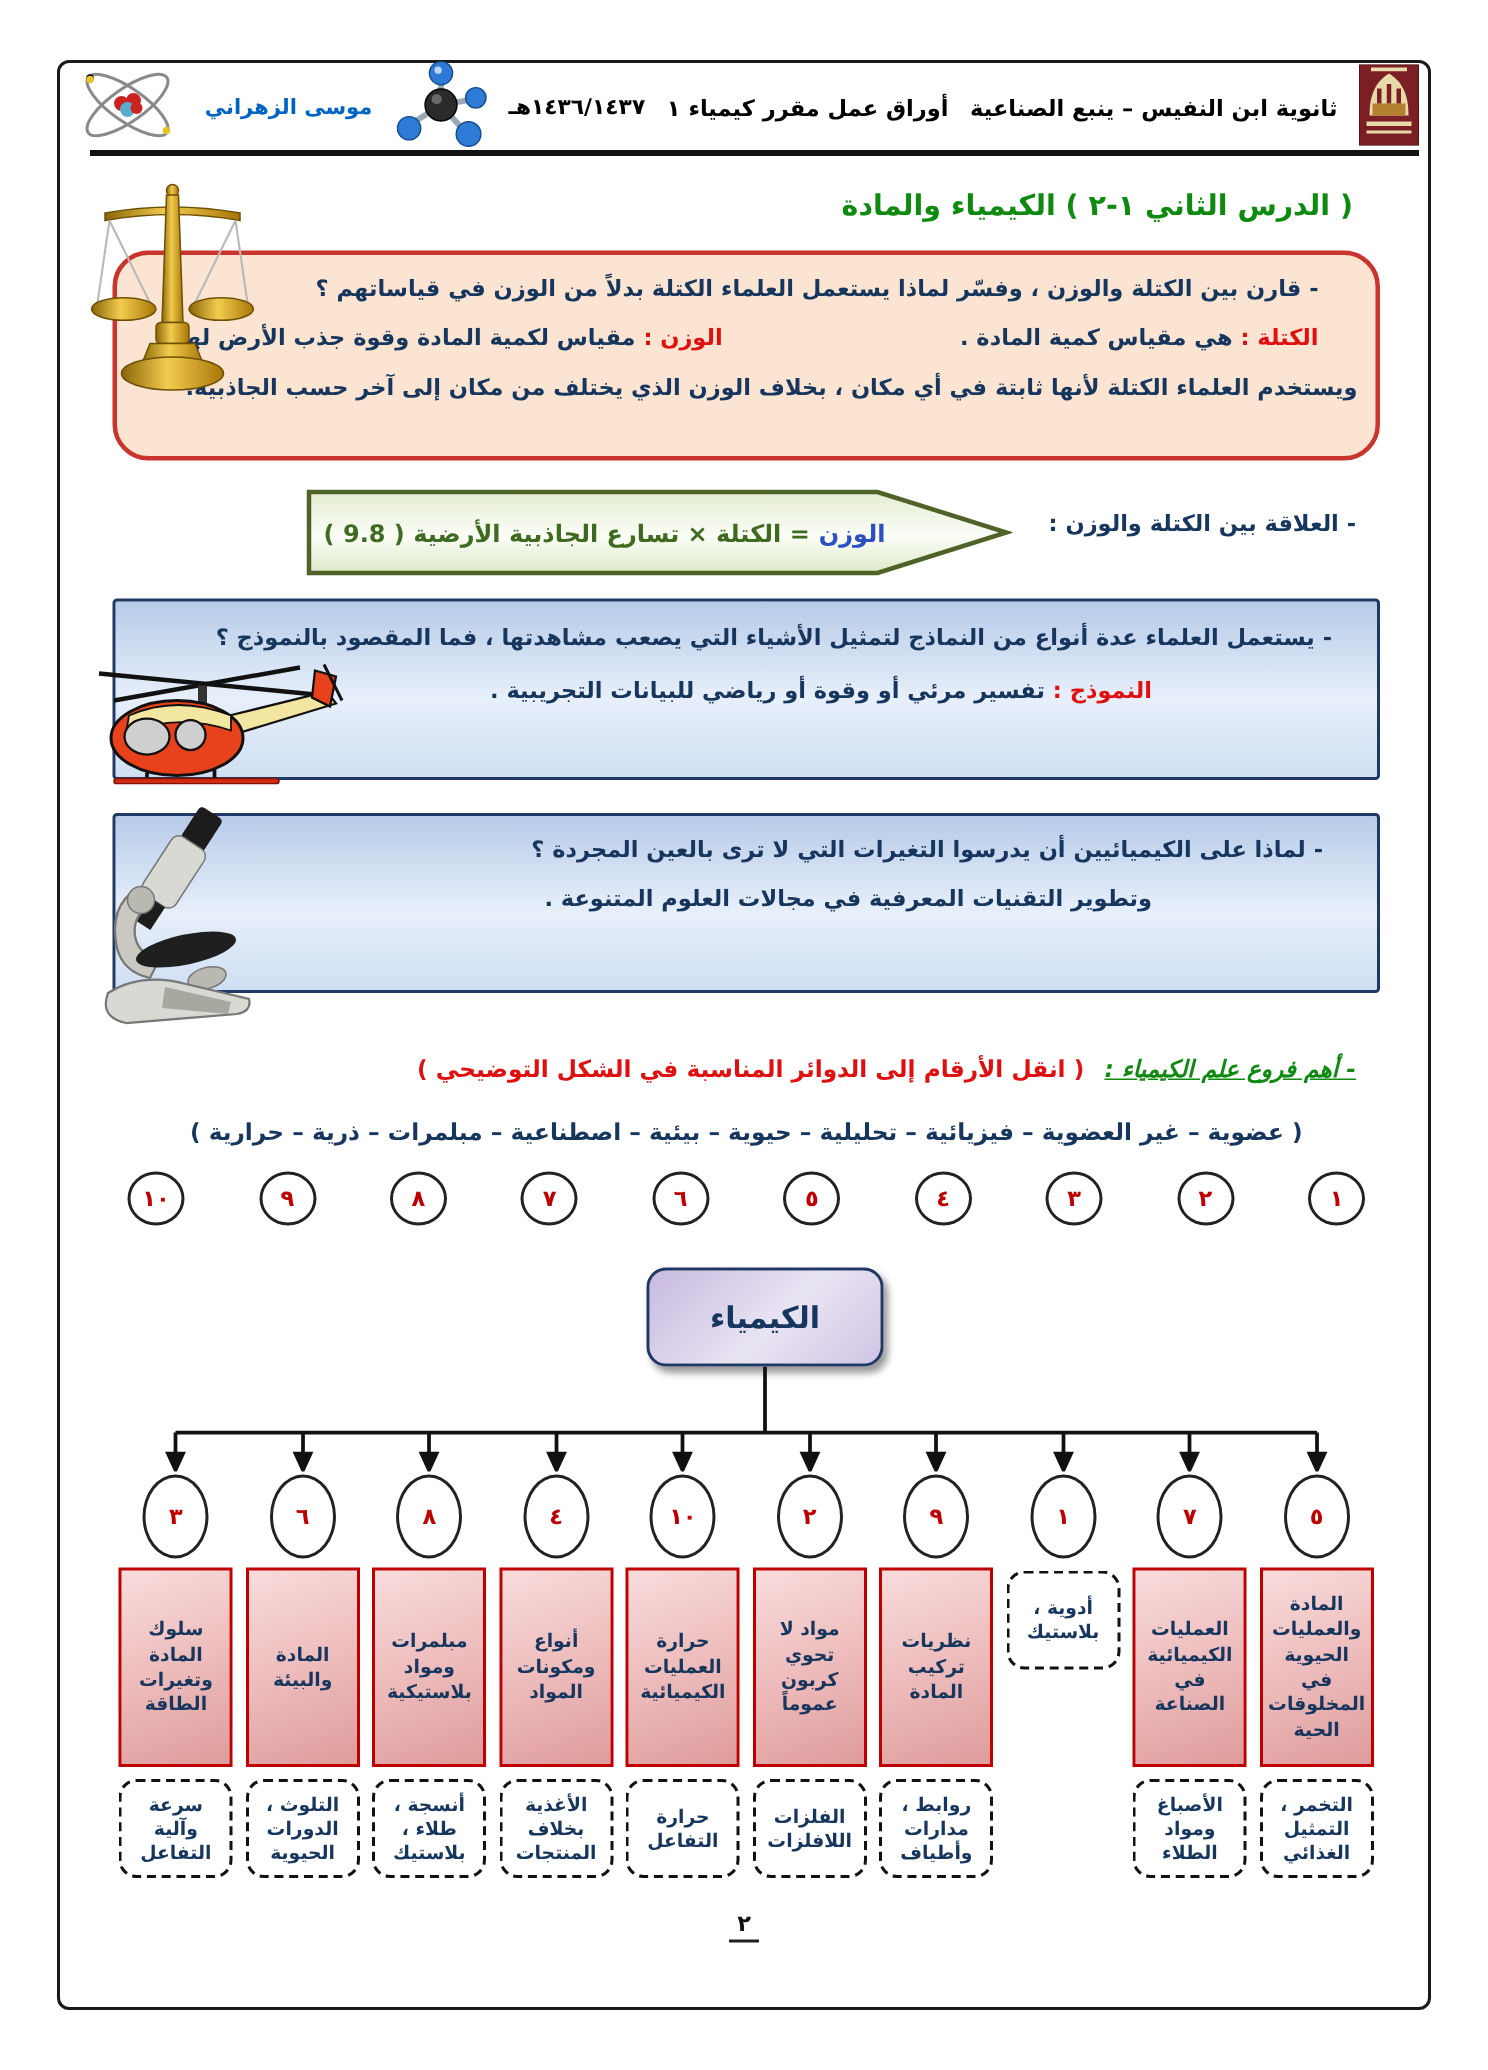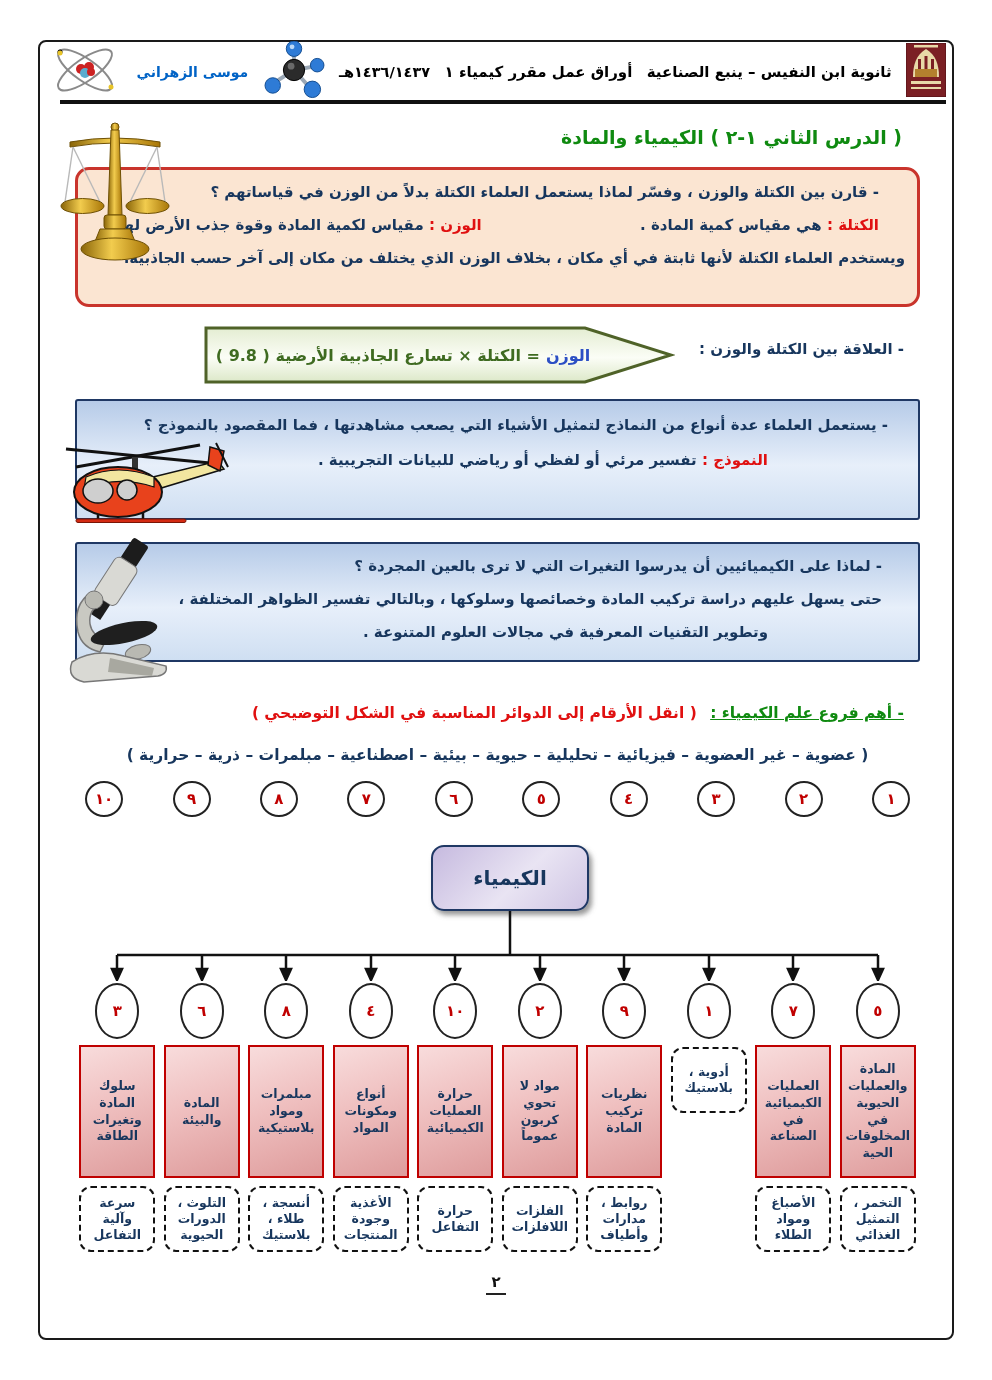--- a/index.html
+++ b/index.html
@@ -18,21 +18,21 @@
   .header-row{position:absolute;left:48px;top:44px;width:898px;height:56px;
       display:flex;direction:rtl;align-items:center;justify-content:space-between;}
   .hdr-text{color:#000;font-size:15px;white-space:nowrap;}
   .hdr-year{font-size:14.5px;}
   .author{color:var(--author-blue);font-size:14px;white-space:nowrap;}
   .header-rule{position:absolute;left:60px;top:100px;width:886px;height:4px;background:#111;}
   
   .lesson-title{position:absolute;right:90px;top:126px;color:var(--green);font-size:19px;direction:rtl;}
   
   .qbox1{position:absolute;left:75px;top:167px;width:845px;height:140px;
-      background:var(--peach-bg);border:3px solid var(--peach-border);border-radius:14px;
+      background:var(--peach-bg);border:3px solid var(--peach-border);border-radius:24px;
       direction:rtl;color:var(--navy);font-size:15px;}
   .q1-l1{margin-top:13px;padding:0 38px 0 20px;}
   .q1-l2{margin-top:15px;display:flex;justify-content:space-between;padding:0 38px 0 30px;}
   .q1-l3{margin-top:15px;padding:0 12px 0 12px;}
   .term{color:var(--red);}
   .bluebox{position:absolute;left:75px;width:845px;
       background:linear-gradient(180deg,#B6CBE8 0%,#E7EFFA 55%,#CFDFF2 100%);
       border:2.5px solid var(--blue-border);border-radius:3px;
       direction:rtl;color:var(--navy);font-size:15px;}
   .qbox2{top:399px;height:121px;}
@@ -46,21 +46,21 @@
   .relation-label{position:absolute;right:88px;top:340px;color:var(--navy);font-size:15px;direction:rtl;}
   .relation-label .und{text-align:center;}
   .arrow-wrap{position:absolute;left:203px;top:322px;width:472px;height:66px;}
   .arrow-wrap svg{position:absolute;left:0;top:0;}
   .formula-text{position:absolute;left:10px;top:0;width:380px;height:66px;
       display:flex;align-items:center;justify-content:center;direction:rtl;
       font-size:16px;color:var(--formula-green);}
   .formula-text .w{color:var(--formula-blue);margin-left:6px;}
   
   .branches-heading{position:absolute;right:88px;top:704px;font-size:15.5px;direction:rtl;}
-  .branches-heading .lbl{color:var(--green);text-decoration:underline;}
+  .branches-heading .lbl{color:var(--green);text-decoration:underline;font-style:italic;}
   .branches-heading .inst{color:var(--red);margin-right:8px;text-decoration:none;}
   .branch-list{position:absolute;left:75px;top:746px;width:845px;text-align:center;
       color:var(--navy);font-size:15.5px;direction:rtl;}
   .bank-row{position:absolute;left:85px;top:781px;width:825px;display:flex;direction:rtl;
       justify-content:space-between;}
   .bank-circle{width:38px;height:36px;border:2px solid #222;border-radius:50%;
       display:flex;align-items:center;justify-content:center;background:#fff;
       color:var(--number-red);font-size:15px;}
   
   .tree{position:absolute;left:75px;top:845px;width:845px;height:415px;}
@@ -203,21 +203,21 @@
     <div class="formula-text">
       <span class="w">الوزن</span>
       <span>= الكتلة × تسارع الجاذبية الأرضية ( 9.8 )</span>
     </div>
   </div>
 
   <div class="bluebox qbox2">
     <div class="q2-l1">- يستعمل العلماء عدة أنواع من النماذج لتمثيل الأشياء التي يصعب مشاهدتها ، فما المقصود بالنموذج ؟</div>
     <div class="q2-l2">
       <span class="term">النموذج :</span>
-      <span>تفسير مرئي أو لفظي أو رياضي للبيانات التجريبية .</span>
+      <span>تفسير مرئي أو وقوة أو رياضي للبيانات التجريبية .</span>
     </div>
   </div>
   <span class="heli">
     <svg width="178" height="86" viewBox="0 0 178 86">
       <line x1="8" y1="12" x2="152" y2="26" stroke="#111" stroke-width="3"></line>
       <line x1="18" y1="30" x2="142" y2="8" stroke="#111" stroke-width="3"></line>
       <rect x="74" y="20" width="6" height="12" fill="#333"></rect>
       <polygon points="95,40 160,24 166,32 100,52" fill="#F2E6A0" stroke="#111" stroke-width="1.5"></polygon>
       <polygon points="152,10 166,14 162,34 150,28" fill="#E8421C" stroke="#111" stroke-width="1.5"></polygon>
       <line x1="158" y1="6" x2="170" y2="30" stroke="#111" stroke-width="2"></line>
@@ -226,21 +226,20 @@
       <ellipse cx="40" cy="54" rx="15" ry="12" fill="#CFCFCF" stroke="#111" stroke-width="1.5"></ellipse>
       <ellipse cx="69" cy="53" rx="10" ry="10" fill="#CFCFCF" stroke="#111" stroke-width="1.5"></ellipse>
       <line x1="40" y1="78" x2="40" y2="84" stroke="#111" stroke-width="2.5"></line>
       <line x1="85" y1="76" x2="85" y2="84" stroke="#111" stroke-width="2.5"></line>
       <rect x="18" y="82" width="110" height="3.5" rx="2" fill="#D42A12" stroke="#7a1505" stroke-width="1"></rect>
     </svg>
   </span>
 
   <div class="bluebox qbox3">
     <div class="q3-l1">- لماذا على الكيميائيين أن يدرسوا التغيرات التي لا ترى بالعين المجردة ؟</div>
-    <div class="q3-l2">حتى يسهل عليهم دراسة تركيب المادة وخصائصها وسلوكها ، وبالتالي تفسير الظواهر المختلفة ،</div>
     <div class="q3-l3">وتطوير التقنيات المعرفية في مجالات العلوم المتنوعة .</div>
   </div>
   <span class="micro">
     <svg width="122" height="157" viewBox="0 0 122 157">
       <g transform="rotate(33 55 60)">
         <rect x="47" y="2" width="18" height="26" rx="3" fill="#1c1c1c"></rect>
         <rect x="43" y="26" width="26" height="46" rx="6" fill="#D9D9D4" stroke="#777"></rect>
         <rect x="48" y="72" width="16" height="18" fill="#1c1c1c"></rect>
       </g>
       <path d="M38 62 Q18 74 24 102 Q28 118 46 122 L52 110 Q38 106 36 94 Q34 80 48 72 Z" fill="#C9C9C2" stroke="#777" stroke-width="1.5"></path>
@@ -311,21 +310,21 @@
         <div class="tapp">التلوث ، الدورات الحيوية</div>
       </div>
       <div class="tcol">
         <div class="tnum">٨</div>
         <div class="tdesc">مبلمرات ومواد بلاستيكية</div>
         <div class="tapp">أنسجة ، طلاء ، بلاستيك</div>
       </div>
       <div class="tcol">
         <div class="tnum">٤</div>
         <div class="tdesc">أنواع ومكونات المواد</div>
-        <div class="tapp">الأغذية وجودة المنتجات</div>
+        <div class="tapp">الأغذية بخلاف المنتجات</div>
       </div>
       <div class="tcol">
         <div class="tnum">١٠</div>
         <div class="tdesc">حرارة العمليات الكيميائية</div>
         <div class="tapp">حرارة التفاعل</div>
       </div>
       <div class="tcol">
         <div class="tnum">٢</div>
         <div class="tdesc">مواد لا تحوي كربون عموماً</div>
         <div class="tapp">الفلزات اللافلزات</div>

